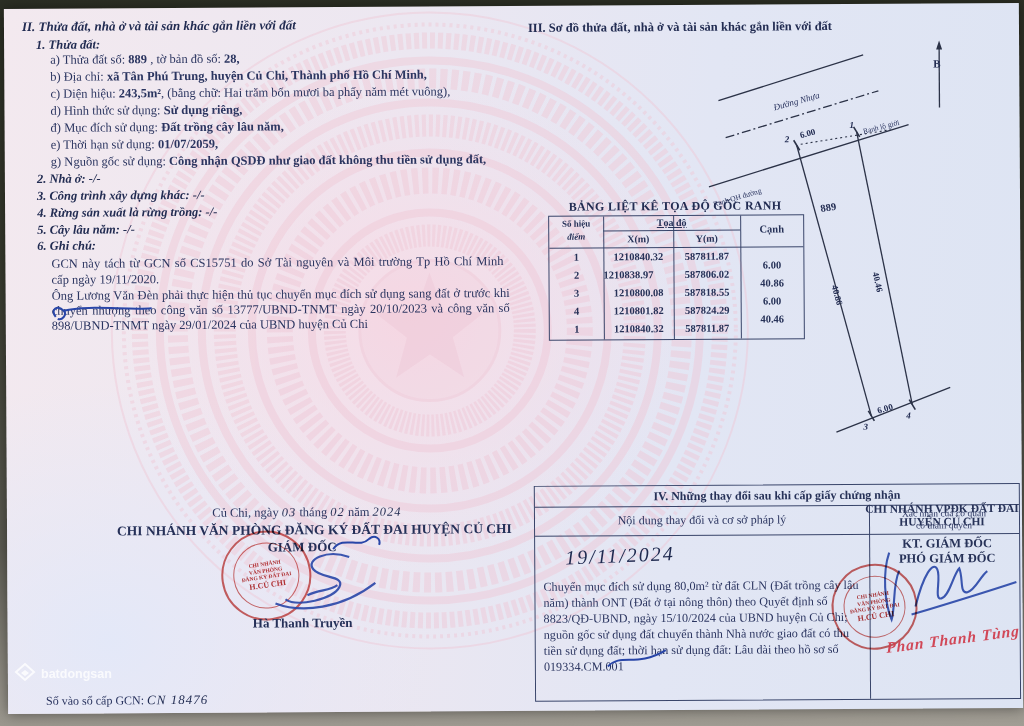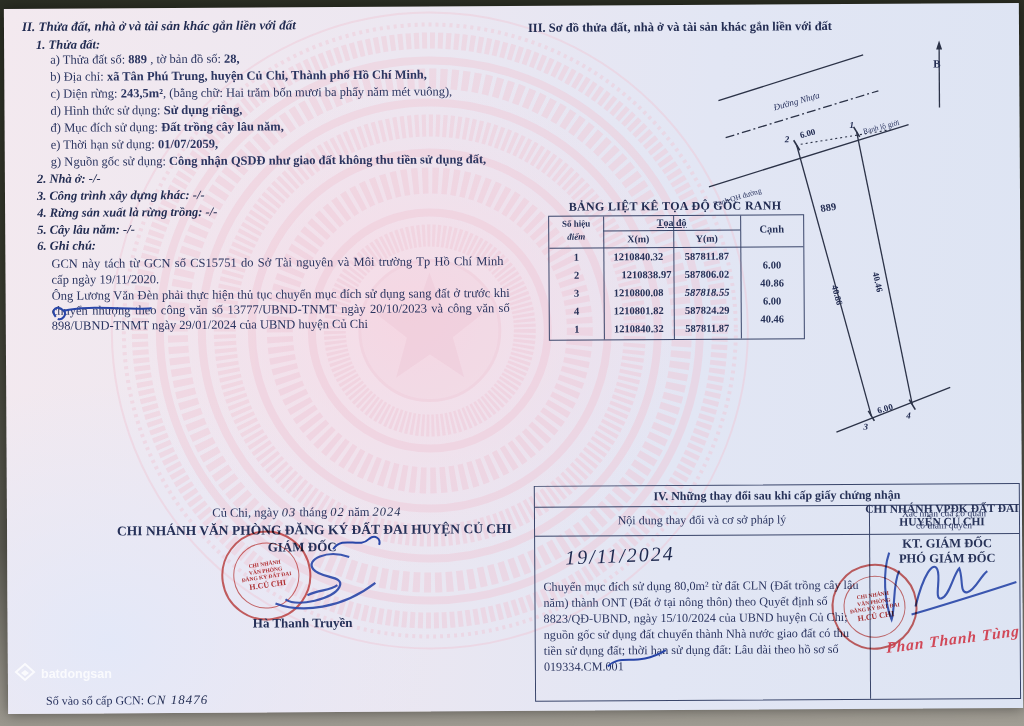--- a/index.html
+++ b/index.html
@@ -52,21 +52,21 @@
       <circle cx="330" cy="330" r="70" fill="rgba(242,201,216,.5)" stroke-width="3"></circle>
     </g>
     <polygon points="330,272 344,311 385,312 353,337 364,377 330,354 296,377 307,337 275,312 316,311" fill="#edc2d2"></polygon>
   </svg>
 
   <div class="abs doc bi" style="left:18px;top:10px;font-size:13px;">II. Thửa đất, nhà ở và tài sản khác gắn liền với đất</div>
   <div class="abs doc bi" style="left:32px;top:29px;">1. Thửa đất:</div>
 
   <div class="abs doc" style="left:46px;top:44px;"><span>a) Thửa đất số: </span><b>889</b><span>             , tờ bản đồ số: </span><b>28,</b></div>
   <div class="abs doc" style="left:46px;top:61px;"><span>b) Địa chỉ: </span><b>xã Tân Phú Trung, huyện Củ Chi, Thành phố Hồ Chí Minh,</b></div>
-  <div class="abs doc" style="left:46px;top:78px;"><span>c) Diện rừng: </span><b>243,5m²</b><span>, (bằng chữ: Hai trăm bốn mươi ba phẩy năm mét vuông),</span></div>
+  <div class="abs doc" style="left:46px;top:78px;"><span>c) Diện hiệu: </span><b>243,5m²</b><span>, (bằng chữ: Hai trăm bốn mươi ba phẩy năm mét vuông),</span></div>
   <div class="abs doc" style="left:46px;top:95px;"><span>d) Hình thức sử dụng: </span><b>Sử dụng riêng,</b></div>
   <div class="abs doc" style="left:46px;top:112px;"><span>đ) Mục đích sử dụng: </span><b>Đất trồng cây lâu năm,</b></div>
   <div class="abs doc" style="left:46px;top:129px;"><span>e) Thời hạn sử dụng: </span><b>01/07/2059,</b></div>
   <div class="abs doc" style="left:46px;top:146px;"><span>g) Nguồn gốc sử dụng: </span><b>Công nhận QSDĐ như giao đất không thu tiền sử dụng đất,</b></div>
 
   <div class="abs doc bi" style="left:32px;top:163px;">2. Nhà ở: -/-</div>
   <div class="abs doc bi" style="left:32px;top:180px;">3. Công trình xây dựng khác: -/-</div>
   <div class="abs doc bi" style="left:32px;top:197px;">4. Rừng sản xuất là rừng trồng: -/-</div>
   <div class="abs doc bi" style="left:32px;top:214px;">5. Cây lâu năm: -/-</div>
   <div class="abs doc bi" style="left:32px;top:230px;">6. Ghi chú:</div>
@@ -147,25 +147,25 @@
     <div class="ct" style="left:0;top:15px;width:54px;font-size:9px;font-style:italic;">điểm</div>
     <div class="ct" style="left:54px;top:1px;width:137px;font-size:10px;text-decoration:underline;">Tọa độ</div>
     <div class="ct" style="left:54px;top:17px;width:70px;font-size:10px;">X(m)</div>
     <div class="ct" style="left:124px;top:17px;width:67px;font-size:10px;">Y(m)</div>
     <div class="ct" style="left:191px;top:8px;width:63px;font-size:10.5px;">Cạnh</div>
 
     <div class="ct" style="left:0;top:35px;width:54px;font-size:10.5px;">1</div>
     <div class="ct" style="left:54px;top:35px;width:70px;font-size:10.5px;">1210840.32</div>
     <div class="ct" style="left:124px;top:35px;width:67px;font-size:10.5px;">587811.87</div>
     <div class="ct" style="left:0;top:53px;width:54px;font-size:10.5px;">2</div>
-    <div class="ct" style="left:62px;top:53px;width:70px;font-size:10.5px;">1210838.97</div>
+    <div class="ct" style="left:44px;top:53px;width:70px;font-size:10.5px;">1210838.97</div>
     <div class="ct" style="left:124px;top:53px;width:67px;font-size:10.5px;">587806.02</div>
     <div class="ct" style="left:0;top:71px;width:54px;font-size:10.5px;">3</div>
     <div class="ct" style="left:54px;top:71px;width:70px;font-size:10.5px;">1210800.08</div>
-    <div class="ct" style="left:124px;top:71px;width:67px;font-size:10.5px;font-style:italic;">587818.55</div>
+    <div class="ct" style="left:124px;top:71px;width:67px;font-size:10.5px;">587818.55</div>
     <div class="ct" style="left:0;top:89px;width:54px;font-size:10.5px;">4</div>
     <div class="ct" style="left:54px;top:89px;width:70px;font-size:10.5px;">1210801.82</div>
     <div class="ct" style="left:124px;top:89px;width:67px;font-size:10.5px;">587824.29</div>
     <div class="ct" style="left:0;top:107px;width:54px;font-size:10.5px;">1</div>
     <div class="ct" style="left:54px;top:107px;width:70px;font-size:10.5px;">1210840.32</div>
     <div class="ct" style="left:124px;top:107px;width:67px;font-size:10.5px;">587811.87</div>
 
     <div class="ct" style="left:191px;top:44px;width:63px;font-size:10.5px;">6.00</div>
     <div class="ct" style="left:191px;top:62px;width:63px;font-size:10.5px;">40.86</div>
     <div class="ct" style="left:191px;top:80px;width:63px;font-size:10.5px;">6.00</div>

